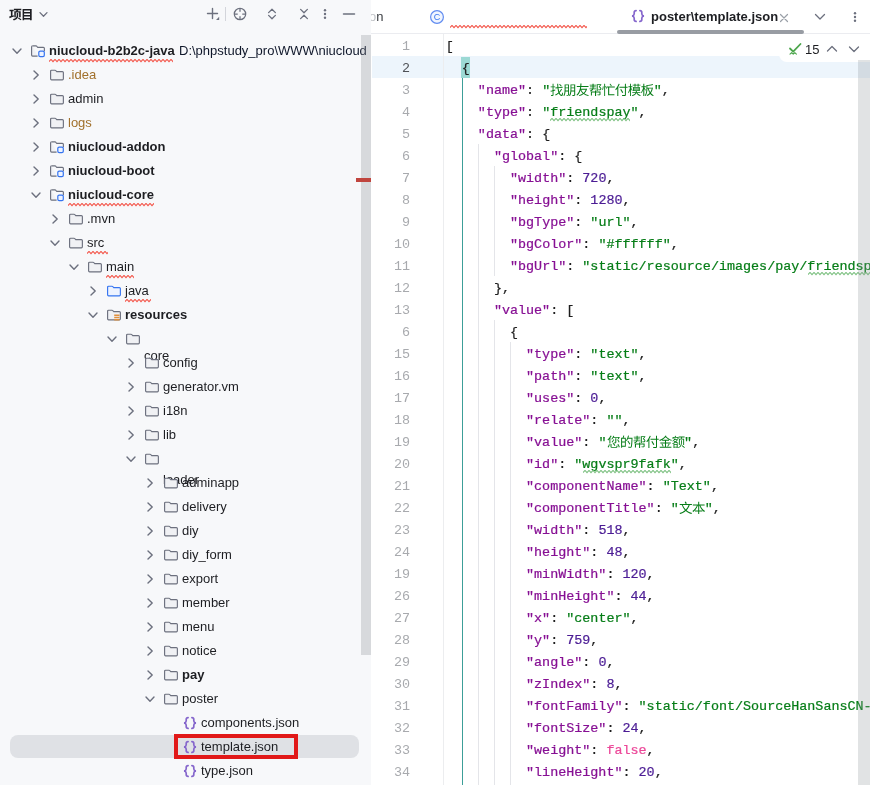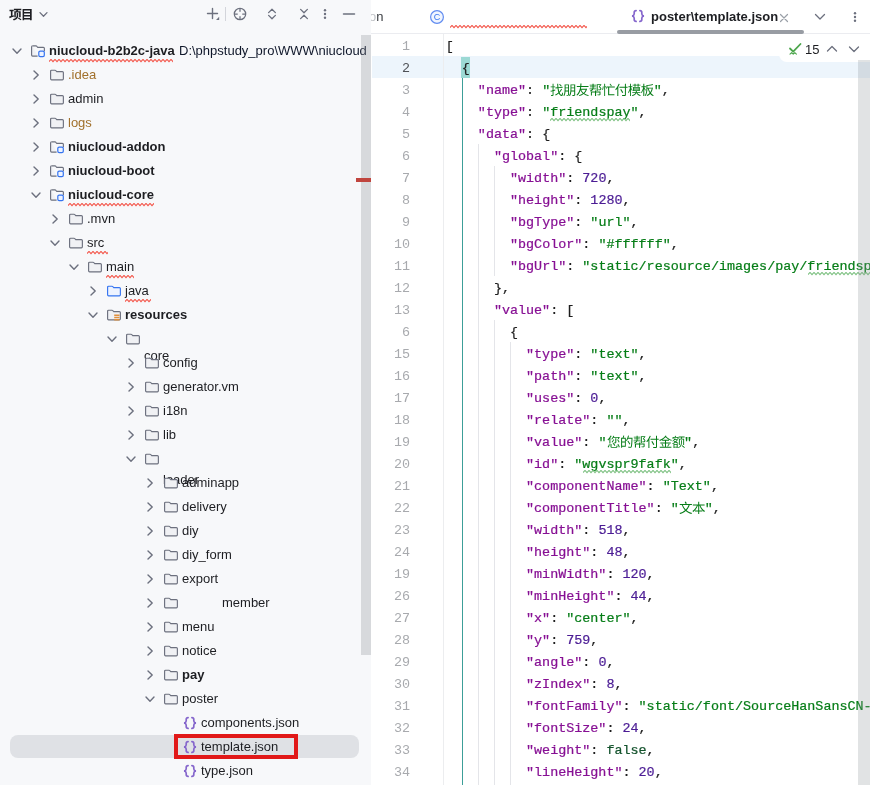--- a/index.html
+++ b/index.html
@@ -2,21 +2,21 @@
 <html><head><meta charset="utf-8"><style>
 *{margin:0;padding:0;box-sizing:border-box}
 html,body{width:870px;height:785px;overflow:hidden;background:#fff}
 #app{position:relative;width:870px;height:785px;font-family:"Liberation Sans",sans-serif}
 #left{position:absolute;left:0;top:0;width:371px;height:785px;background:#f7f8fa}
 #editor{position:absolute;left:371px;top:0;width:499px;height:785px;background:#fff}
 .tl{position:absolute;font-size:13px;line-height:24px;color:#1d1e22;white-space:pre}
 .tc,.ti{width:16px;height:16px;display:block}
 .tabtxt{position:absolute;top:0;font-size:13px;line-height:34px;white-space:pre}
 .cl{position:absolute;left:445.7px;font:13.4px "Liberation Mono",monospace;line-height:22px;white-space:pre;transform:translateY(1.6px);-webkit-text-stroke:0.22px currentColor}
-.cl .k{color:#871094}.cl .s{color:#067d17}.cl .n{color:#4c1d95}.cl .w{color:#14532d}.cl .p{color:#1f1f1f}
+.cl .k{color:#871094}.cl .s{color:#067d17}.cl .n{color:#4c1d95}.cl .w{color:#ec4899}.cl .p{color:#1f1f1f}
 .cjksp{display:inline-block;height:1px}
 .cjk{position:absolute}
 .ln{position:absolute;left:371px;width:39px;text-align:right;font:13.4px "Liberation Mono",monospace;line-height:22px;color:#a8aaae;transform:translateY(1.6px)}
 .ln.cur{color:#4f5257}
 </style></head><body>
 <div id="app">
 <div id="editor"></div>
 
 <div style="position:absolute;left:372px;top:56px;width:498px;height:22px;background:#edf5fc"></div>
 
@@ -489,21 +489,21 @@
 <div style="position:absolute;left:142px;top:595px;width:16px;height:16px">
       <svg class="tc" viewBox="0 0 16 16">
         <path d="M6 4l4.2 4L6 12" fill="none" stroke="#6c707e" stroke-width="1.4" stroke-linecap="round" stroke-linejoin="round"></path>
       </svg>
     </div>
 <div style="position:absolute;left:163px;top:595px;width:16px;height:16px">
       <svg class="ti" viewBox="0 0 16 16">
         <path d="M2.6 3.2h3.4c.33 0 .65.14.87.4l.9 1.0h5.6c.56 0 1 .45 1 1v6.2c0 .55-.44 1-1 1H2.6c-.55 0-1-.45-1-1V4.2c0-.55.45-1 1-1z" fill="#f0f1f4" stroke="#6c707e" stroke-width="1.15"></path>
       </svg>
     </div>
-<div class="tl" style="left:182px;top:591px;margin-left:40px;">member</div>
+<div class="tl" style="left:182px;top:591px;">member</div>
 <div style="position:absolute;left:142px;top:619px;width:16px;height:16px">
       <svg class="tc" viewBox="0 0 16 16">
         <path d="M6 4l4.2 4L6 12" fill="none" stroke="#6c707e" stroke-width="1.4" stroke-linecap="round" stroke-linejoin="round"></path>
       </svg>
     </div>
 <div style="position:absolute;left:163px;top:619px;width:16px;height:16px">
       <svg class="ti" viewBox="0 0 16 16">
         <path d="M2.6 3.2h3.4c.33 0 .65.14.87.4l.9 1.0h5.6c.56 0 1 .45 1 1v6.2c0 .55-.44 1-1 1H2.6c-.55 0-1-.45-1-1V4.2c0-.55.45-1 1-1z" fill="#f0f1f4" stroke="#6c707e" stroke-width="1.15"></path>
       </svg>
     </div>

